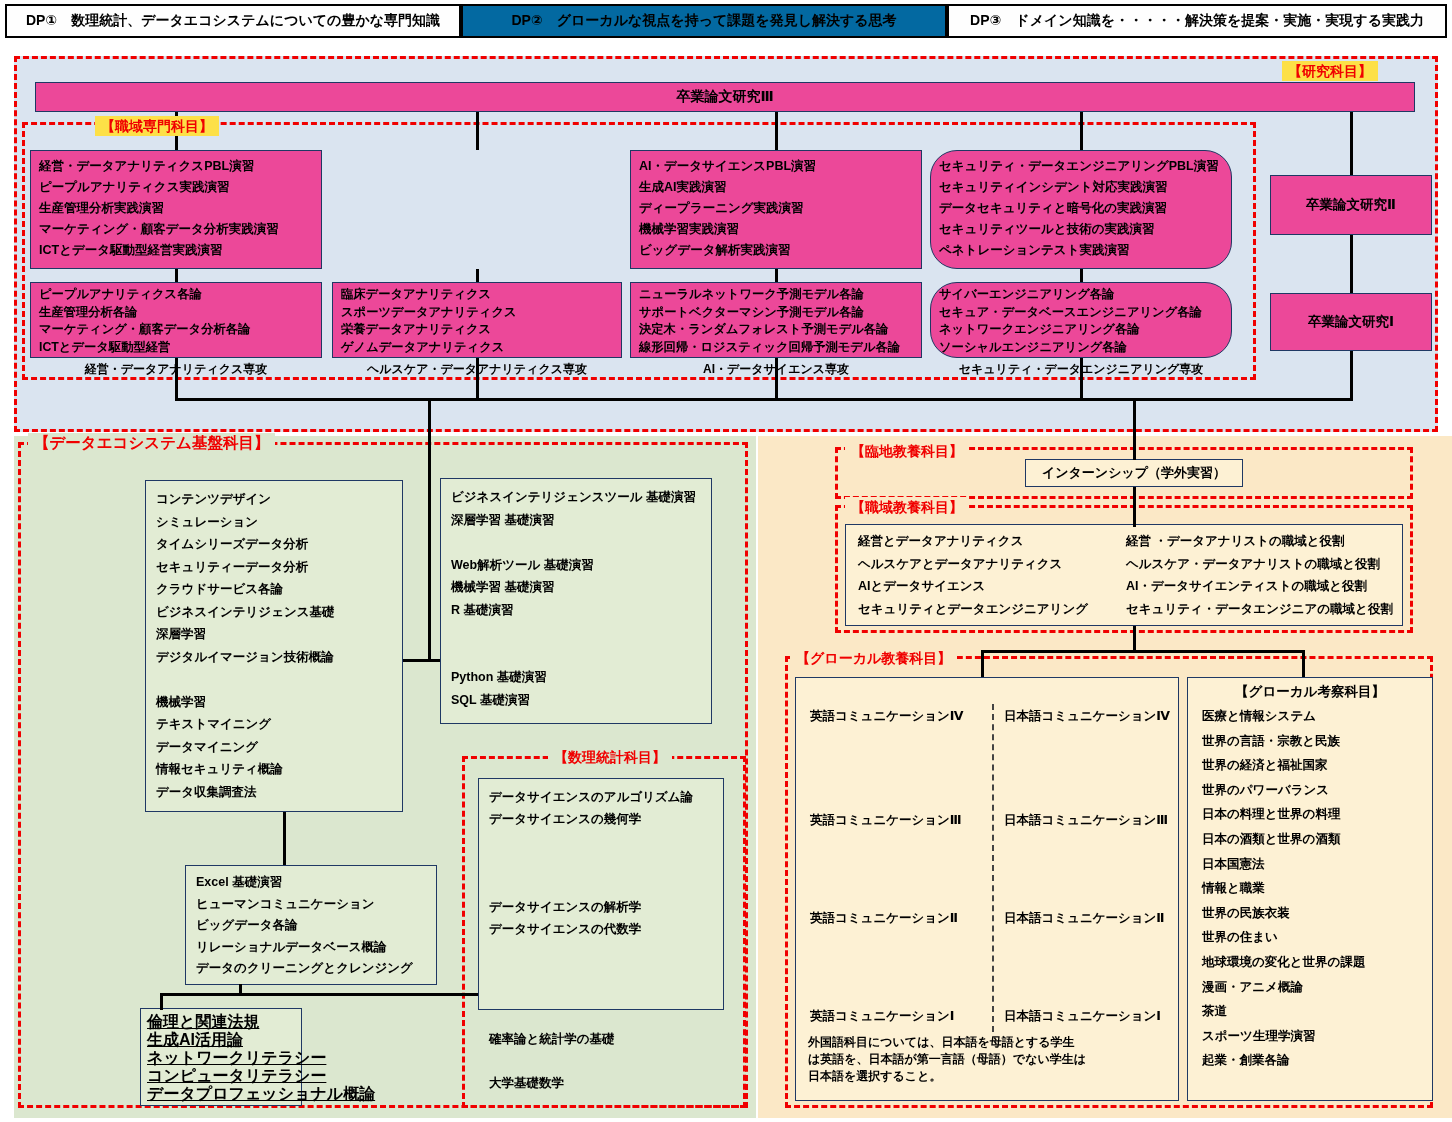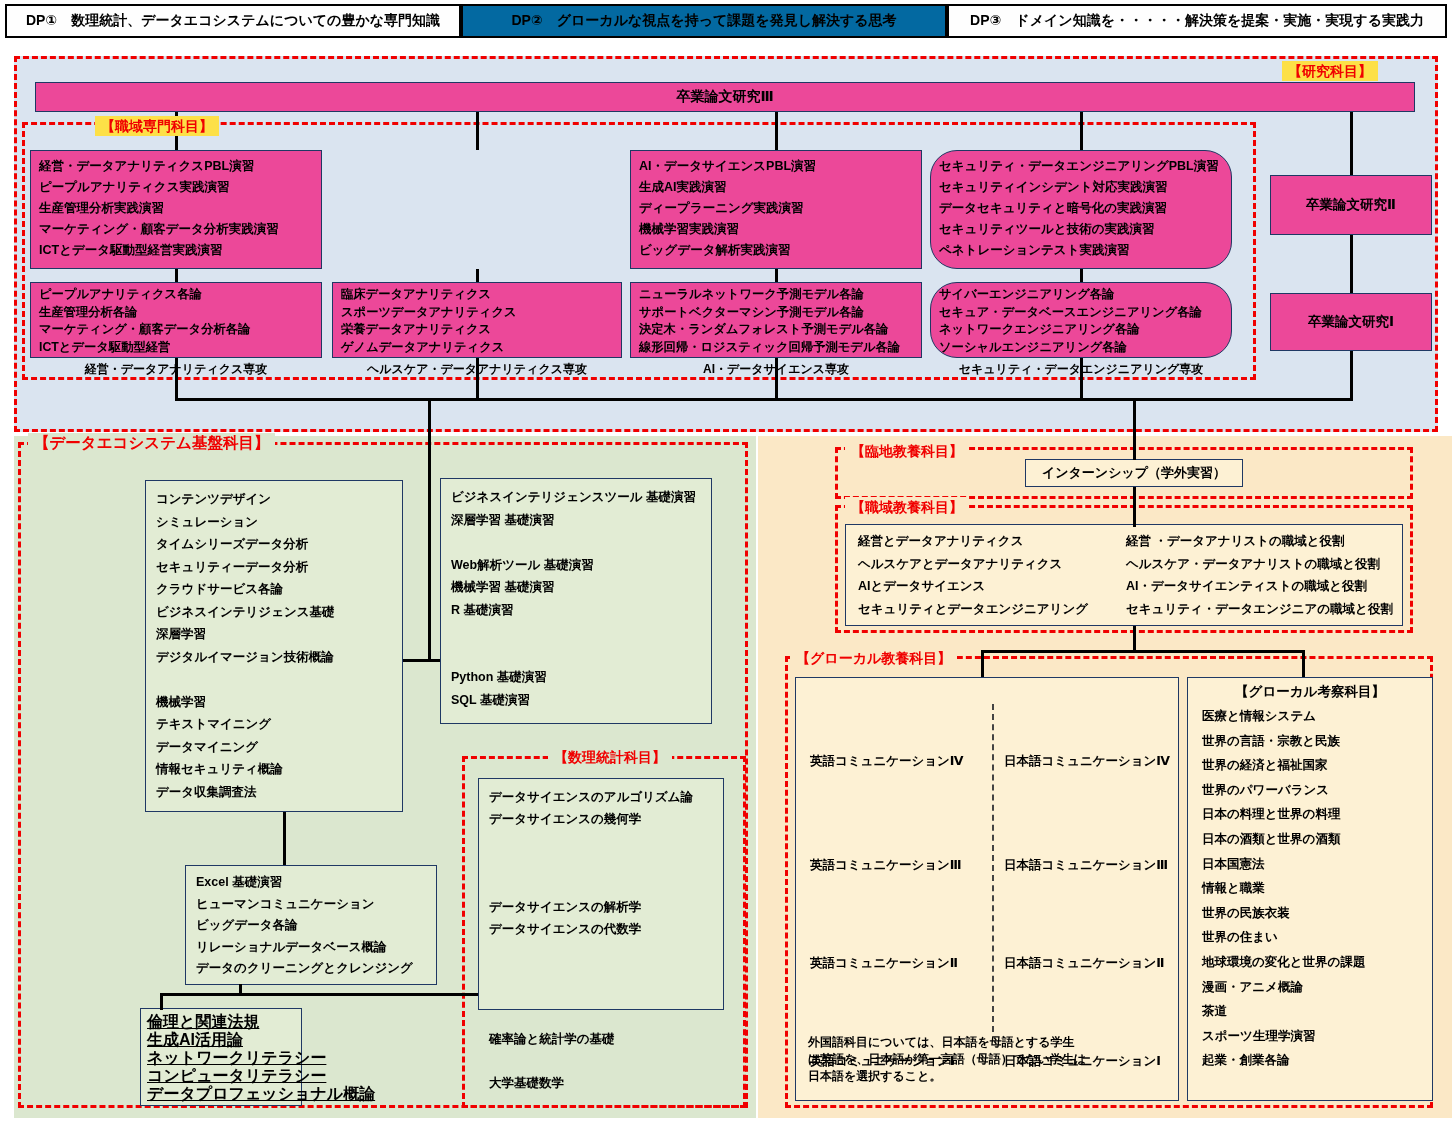--- a/index.html
+++ b/index.html
@@ -43,21 +43,21 @@
   .c1 { left:30px;  width:292px; }
   .c2 { left:332px; width:290px; }
   .c3 { left:630px; width:292px; }
   .c4 { left:930px; width:302px;border-radius:27px; }
   .box1 { top:150px; height:119px; }
   .box2 { top:282px; height:76px; }
   .mjr  { top:361px; }
   .lnwrap { position:absolute; z-index:4; }
   .btitle { position:absolute; top:5px; left:0; right:0; text-align:center; font-size:13.5px; z-index:4; }
   .frow { position:absolute; left:0; width:100%; display:flex; z-index:4; }
-  .fcell { font-size:12.5px; white-space:nowrap;margin-top:45px; }
+  .fcell { font-size:12.5px; white-space:nowrap; }
   .fcell.l { width:196px; padding-left:14px; }
   .fcell.r { padding-left:12px; }
   .note .ln { font-size:12px; line-height:17px; }
   .sh .ln { line-height:22.5px; font-size:12.5px; }
 </style>
 </head>
 <body>
 
 <div class="canvas">
 

